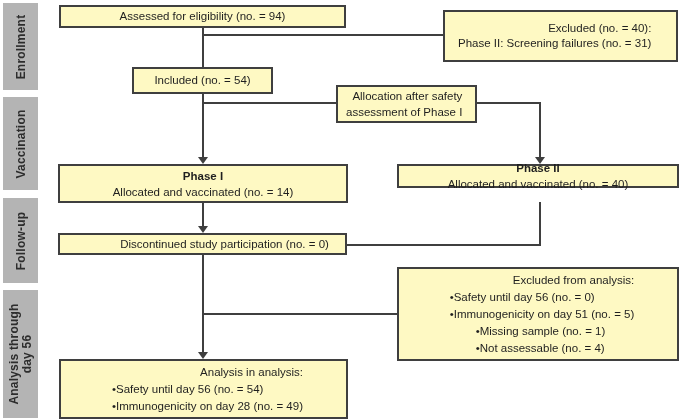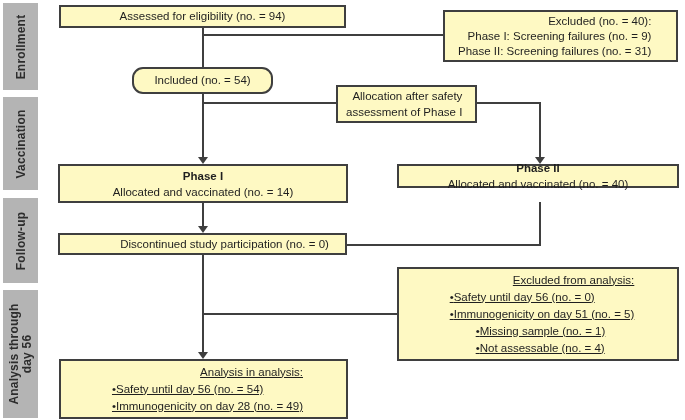--- a/index.html
+++ b/index.html
@@ -44,21 +44,21 @@
     font-size: 11.5px;
     display: flex;
     align-items: center;
     justify-content: center;
     line-height: 15px;
   }
   .fbox .inner { text-align: right; }
   .fbox .inner.center { text-align: center; }
   .fbox .title { font-weight: bold; }
   .lh16 { line-height: 16px; }
-  .lh17 { line-height: 17px; text-decoration: underline; }
+  .lh17 { line-height: 17px; }
   .li { display: flex; }
   .li .blt { flex: 0 0 12px; width: 12px; padding-left: 4px; box-sizing: border-box; }
   .li.sub { margin-left: 26px; }
   
   .hline, .vline { position: absolute; background: var(--line, #3f3f3f); }
   .hline { height: 2px; }
   .vline { width: 2px; }
   .arrow-down {
     position: absolute;
     width: 0; height: 0;
@@ -101,26 +101,25 @@
   <div class="hline" style="left:203px; top:313px; width:194px;"></div>
   <div class="arrow-down" style="left:198px; top:352px;"></div>
 
   <div class="fbox" style="left:59px; top:5px; width:287px; height:23px;">
     <div class="inner center">Assessed for eligibility (no. = 94)</div>
   </div>
 
   <div class="fbox" style="left:443px; top:10px; width:235px; height:52px; justify-content:flex-start; padding-left:13px;">
     <div class="inner">
       <div>Excluded (no. = 40):</div>
-      <div>Phase I: Screening failures (no. = 9)</div>
       <div>Phase II: Screening failures (no. = 31)</div>
     </div>
   </div>
 
-  <div class="fbox" style="left:132px; top:67px; width:141px; height:27px;border-radius:11px;">
+  <div class="fbox" style="left:132px; top:67px; width:141px; height:27px;">
     <div class="inner center">Included (no. = 54)</div>
   </div>
 
   <div class="fbox lh16" style="left:336px; top:85px; width:141px; height:38px; justify-content:flex-start; padding-left:8px;">
     <div class="inner">
       <div>Allocation after safety</div>
       <div>assessment of Phase I</div>
     </div>
   </div>
 

